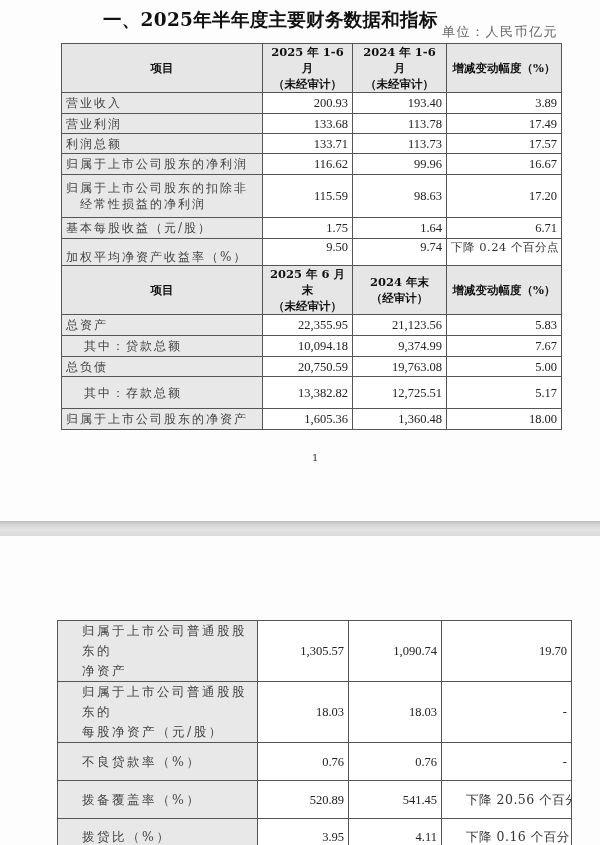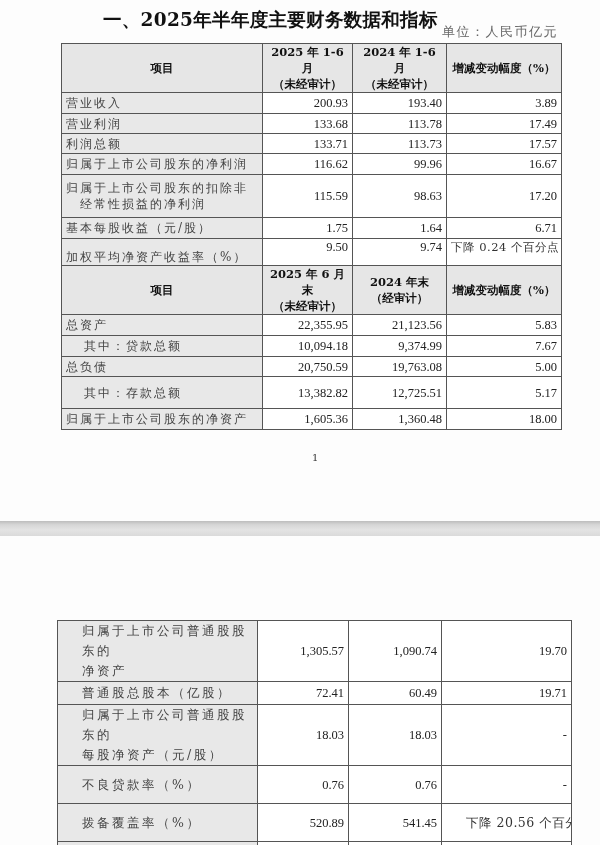--- a/index.html
+++ b/index.html
@@ -154,26 +154,20 @@
       <col style="width:93px">
       <col style="width:130px">
     </colgroup>
   <tbody>
       <tr style="height:43px">
     <td class="label wrap"><span>归属于上市公司普通股股东的</span><br><span>净资产</span></td>
     <td class="num">1,305.57</td>
     <td class="num">1,090.74</td>
     <td class="num">19.70</td>
   </tr>
-  <tr style="height:23px">
-    <td class="label">普通股总股本（亿股）</td>
-    <td class="num">72.41</td>
-    <td class="num">60.49</td>
-    <td class="num">19.71</td>
-  </tr>
   <tr style="height:43px">
     <td class="label wrap"><span>归属于上市公司普通股股东的</span><br><span>每股净资产（元/股）</span></td>
     <td class="num">18.03</td>
     <td class="num">18.03</td>
     <td class="num">-</td>
   </tr>
   <tr style="height:38px">
     <td class="label">不良贷款率（%）</td>
     <td class="num">0.76</td>
     <td class="num">0.76</td>

